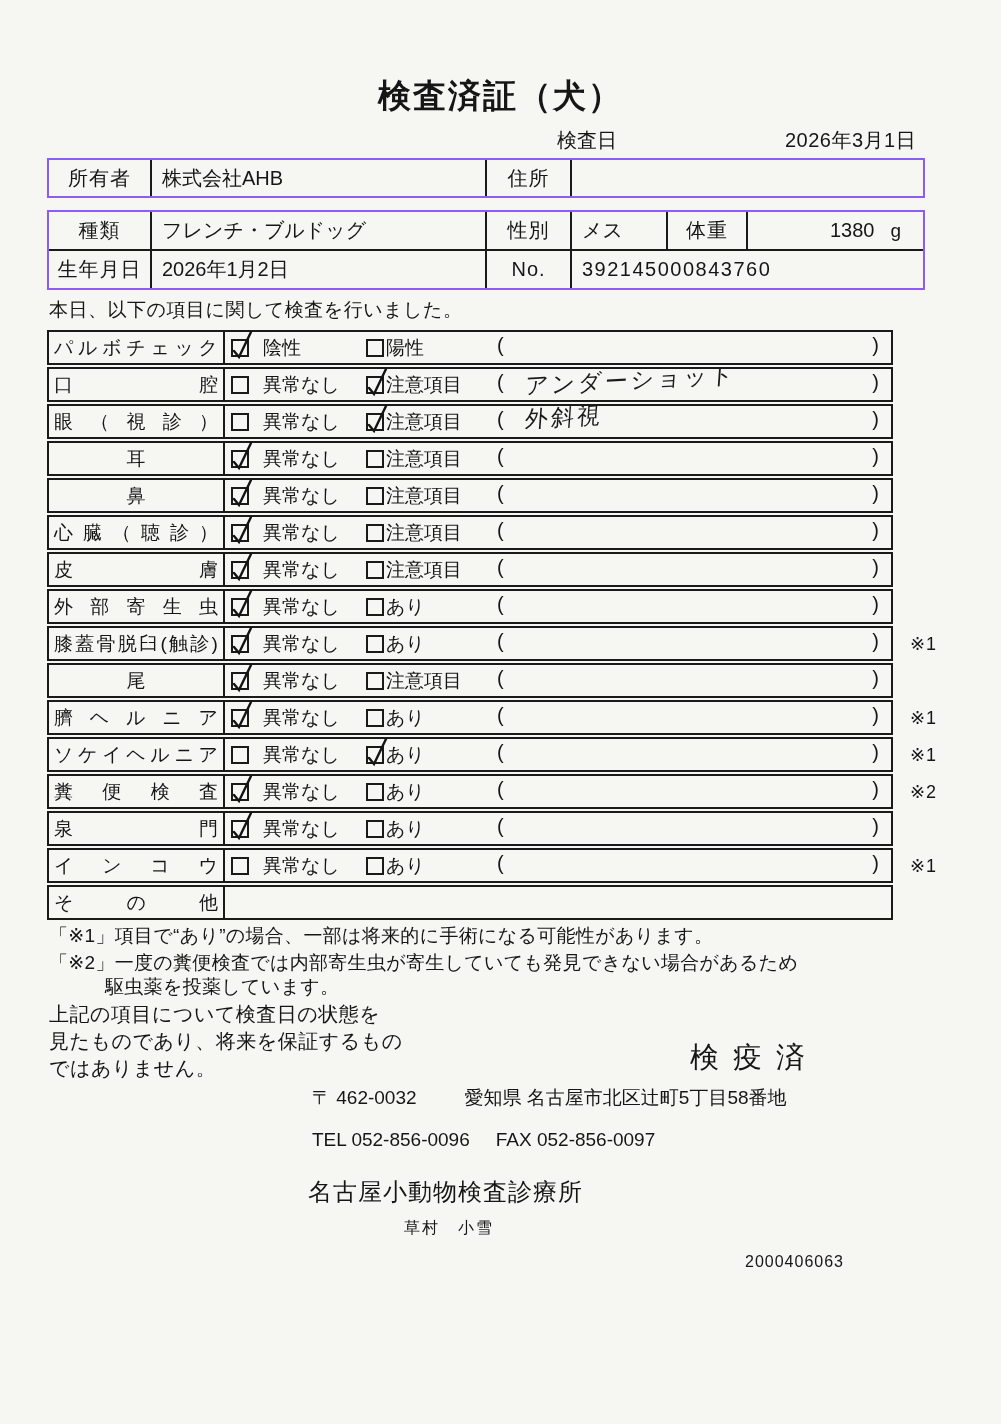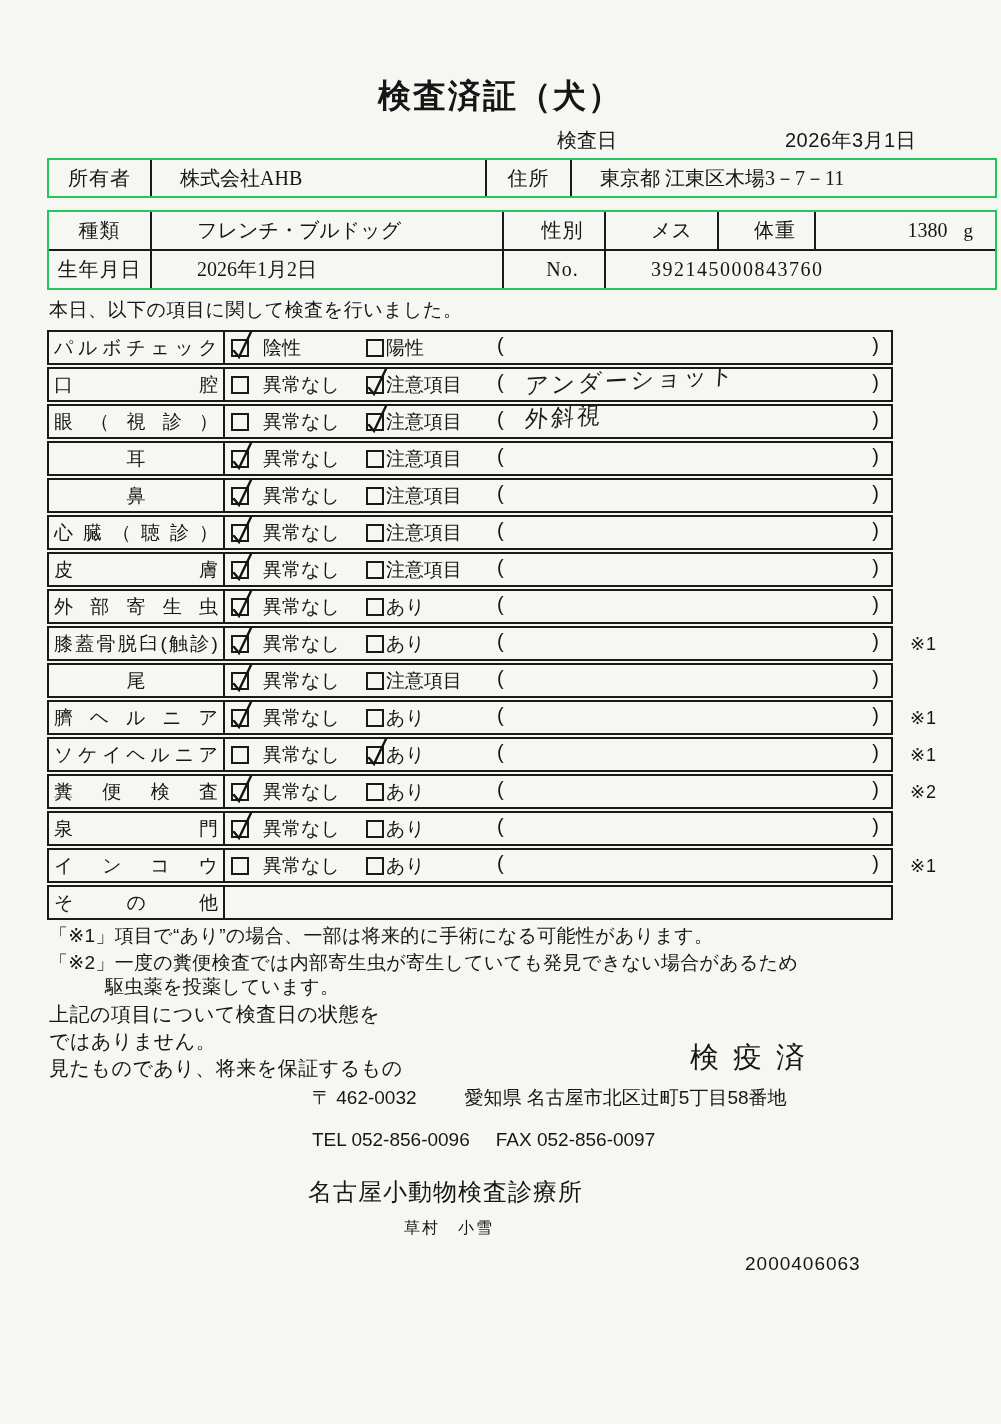--- a/index.html
+++ b/index.html
@@ -9,28 +9,28 @@
     font-family:"Liberation Sans","DejaVu Sans",sans-serif;
     overflow:hidden;
   }
   .abs{position:absolute;}
   
   #doc-title{top:74px;left:0;width:100%;text-align:center;
     font-size:33px;font-weight:bold;letter-spacing:2px;}
   #exam-date-label{top:127px;left:557px;font-size:20px;}
   #exam-date-value{top:127px;left:785px;font-size:20px;letter-spacing:.5px;}
   
-  .itable{left:47px;width:950px;border:2px solid #22c55e;box-sizing:border-box;background:transparent;font-family:Liberation Serif, serif;}
+  .itable{left:47px;width:878px;border:2px solid #8b5cf6;box-sizing:border-box;background:transparent;}
   #owner-table{top:158px;height:40px;display:flex;}
   #pet-table{top:210px;height:80px;display:flex;flex-direction:column;}
-  .irow{display:flex;flex:1;min-height:0;gap:17px;}
+  .irow{display:flex;flex:1;min-height:0;}
   .irow + .irow{border-top:2px solid #1a1a1a;}
   .cell{display:flex;align-items:center;box-sizing:border-box;font-size:20px;}
   .cell.lab{justify-content:center;letter-spacing:1px;}
-  .cell.val{padding-left:28px;}
+  .cell.val{padding-left:10px;}
   .br{border-right:2px solid #1a1a1a;}
   .w-label{width:103px;}
   .w-value{width:335px;}
   .w-mid{width:85px;}
   .w-sex{width:96px;}
   .w-wlab{width:80px;}
   .w-weight{flex:1;justify-content:flex-end;padding-right:22px;}
   .w-rest{flex:1;}
   .unit{margin-left:16px;font-size:19px;}
   #no-value{letter-spacing:1.5px;}
@@ -63,35 +63,34 @@
   #footnote-3{top:974px;left:105px;}
   
   #disclaimer{top:1001px;left:49px;font-size:20px;line-height:27px;letter-spacing:.5px;}
   #stamp{top:1038px;left:690px;font-size:29px;letter-spacing:14px;}
   #postal-line{top:1085px;left:312px;font-size:19px;}
   #postal-line .gap{display:inline-block;width:48px;}
   #tel-line{top:1129px;left:312px;font-size:19px;}
   #tel-line .gap{display:inline-block;width:26px;}
   #clinic-name{top:1176px;left:308px;font-size:24px;letter-spacing:1px;}
   #examiner-name{top:1218px;left:404px;font-size:16px;letter-spacing:2px;font-family:Liberation Mono, monospace;}
-  #serial-number{top:1253px;left:745px;font-size:19px;letter-spacing:1px;}
+  #serial-number{top:1253px;left:745px;font-size:16px;letter-spacing:1px;}
 </style>
 </head>
 <body>
 
 <div class="abs" id="doc-title">検査済証（犬）</div>
 
 <div class="abs" id="exam-date-label">検査日</div>
 <div class="abs" id="exam-date-value">2026年3月1日</div>
 
 <div class="abs itable" id="owner-table">
   <div class="cell lab br w-label">所有者</div>
   <div class="cell val br w-value">株式会社AHB</div>
   <div class="cell lab br w-mid">住所</div>
-  <div class="cell val w-rest">東京都 江東区木場3－7－11</div>
 </div>
 
 <div class="abs itable" id="pet-table">
   <div class="irow">
     <div class="cell lab br w-label">種類</div>
     <div class="cell val br w-value">フレンチ・ブルドッグ</div>
     <div class="cell lab br w-mid">性別</div>
     <div class="cell val br w-sex">メス</div>
     <div class="cell lab br w-wlab">体重</div>
     <div class="cell w-weight">
@@ -483,22 +482,22 @@
     <div class="content-cell"></div>
   </div>
   </div>
 
 <div class="abs footnote" id="footnote-1">「※1」項目で“あり”の場合、一部は将来的に手術になる可能性があります。</div>
 <div class="abs footnote" id="footnote-2">「※2」一度の糞便検査では内部寄生虫が寄生していても発見できない場合があるため</div>
 <div class="abs footnote" id="footnote-3">駆虫薬を投薬しています。</div>
 
 <div class="abs" id="disclaimer">
   <div>上記の項目について検査日の状態を</div>
+  <div>見たものであり、将来を保証するもの</div>
   <div>ではありません。</div>
-  <div>見たものであり、将来を保証するもの</div>
 </div>
 
 <div class="abs" id="stamp">検疫済</div>
 
 <div class="abs" id="postal-line">
   <span>〒 462-0032</span><span class="gap"></span><span>愛知県 名古屋市北区辻町5丁目58番地</span>
 </div>
 <div class="abs" id="tel-line">
   <span>TEL 052-856-0096</span><span class="gap"></span><span>FAX 052-856-0097</span>
 </div>

